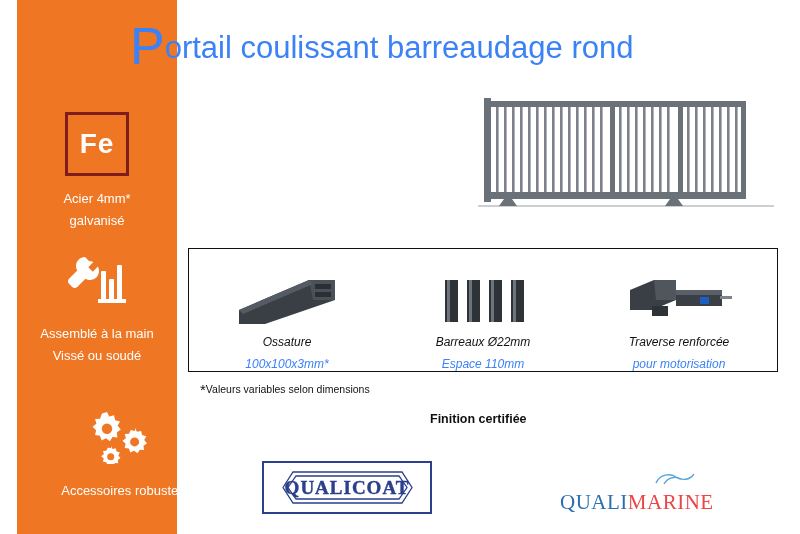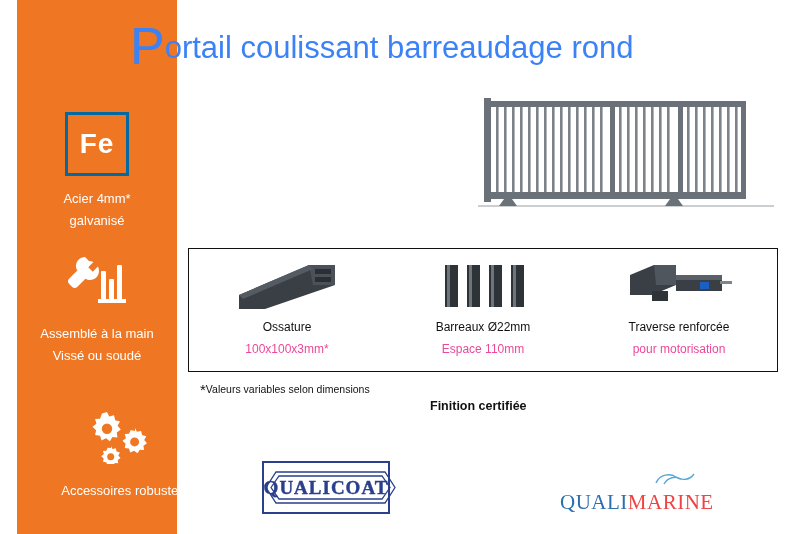--- a/index.html
+++ b/index.html
@@ -37,21 +37,21 @@
     left: 0;
     width: 160px;
     text-align: center;
   }
   .sb-fe {
     top: 112px;
   }
   .fe-box {
     width: 64px;
     height: 64px;
-    border: 3px solid #0369a1;
+    border: 3px solid #7f1d1d;
     margin: 0 auto;
     box-sizing: border-box;
     display: flex;
     align-items: center;
     justify-content: center;
     font-size: 28px;
     font-weight: 600;
     letter-spacing: 1px;
   }
   .sb-label {
@@ -104,69 +104,70 @@
     border: 1.5px solid #111111;
     box-sizing: border-box;
     display: flex;
   }
   .spec-col {
     flex: 1 1 0;
     position: relative;
     display: flex;
     flex-direction: column;
     align-items: center;
-    justify-content: flex-start;
+    justify-content: flex-end;
     padding-top: 8px;
+    font-style: italic;
   }
   .spec-art {
     height: 58px;
     display: flex;
     align-items: center;
     justify-content: center;
   }
   .spec-t1 {
     font-size: 12px;
     color: #111;
     margin-top: 5px;
     text-align: center;
     font-weight: 500;
   }
   .spec-t2 {
     font-size: 12px;
-    color: #ec4899;
+    color: #3b82f6;
     margin-top: 8px;
     text-align: center;
     font-weight: 500;
   }
   
   .footnote {
     position: absolute;
     left: 200px;
     top: 381px;
     font-size: 10.5px;
     color: #111;
   }
   .footnote .star {
     font-size: 15px;
     vertical-align: -2px;
   }
   .finition {
     position: absolute;
     left: 430px;
-    top: 399px;
+    top: 412px;
     font-size: 12.5px;
     font-weight: bold;
     color: #111;
   }
   
   .logo-qualicoat {
     position: absolute;
     left: 262px;
     top: 461px;
-    width: 128px;
+    width: 170px;
     height: 53px;
     border: 2px solid #2b3f8c;
     box-sizing: border-box;
     background: #ffffff;
     display: flex;
     align-items: center;
     justify-content: center;
   }
   .qc-inner {
     position: relative;

